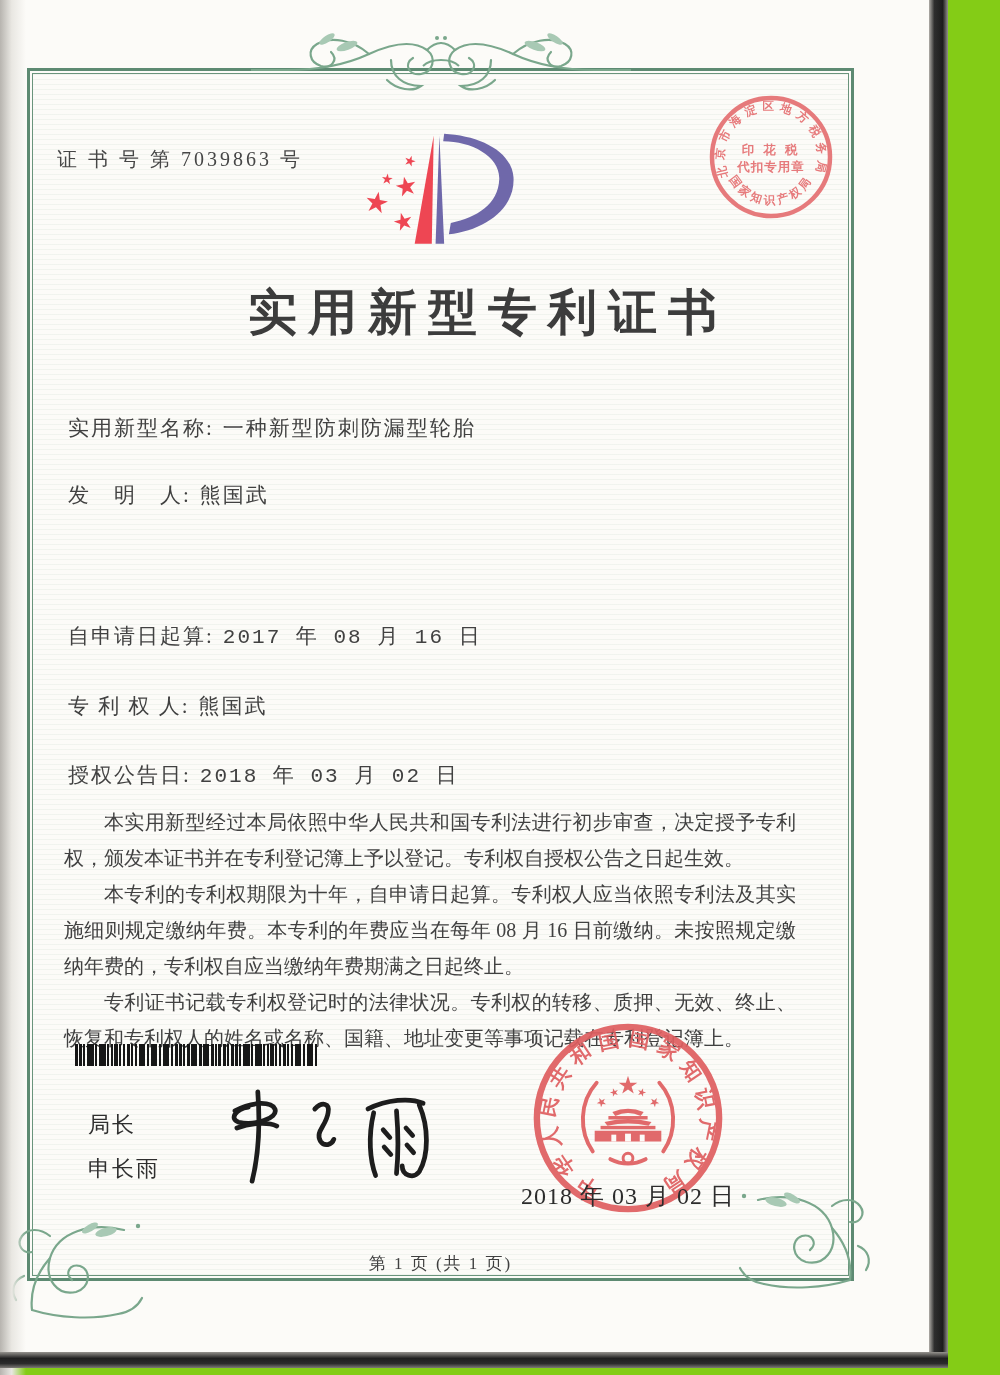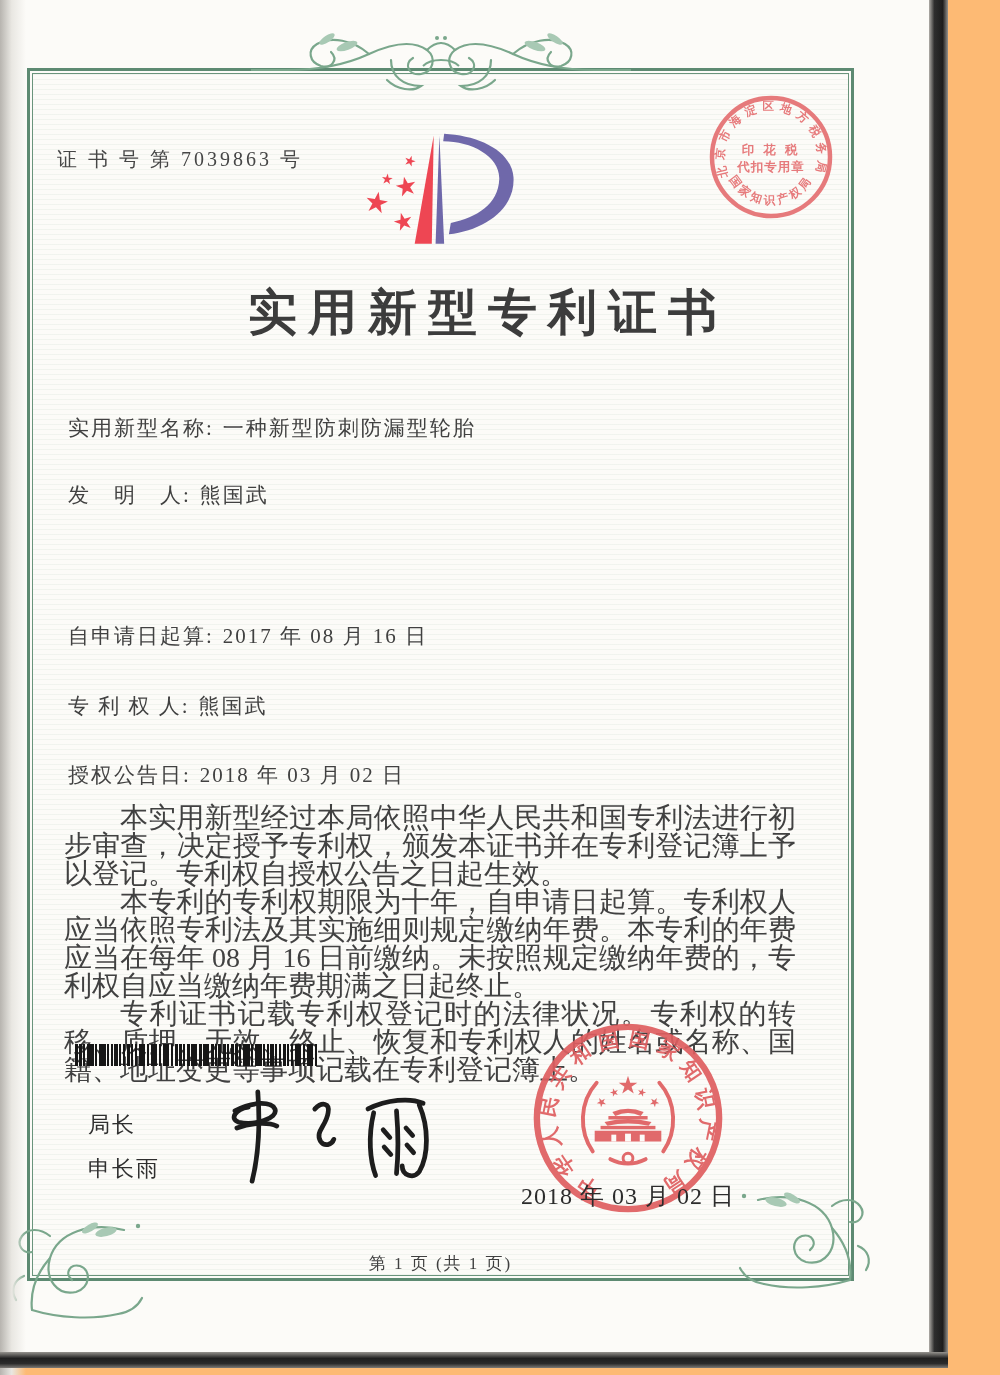--- a/index.html
+++ b/index.html
@@ -1,16 +1,16 @@
 <!DOCTYPE html>
 <html><head>
 <meta charset="utf-8">
 <style>
   html,body{margin:0;padding:0;background:#ffffff;}
-  .screen{position:relative;width:1000px;height:1375px;background:#fdba74;overflow:hidden;
+  .screen{position:relative;width:1000px;height:1375px;background:#84cc16;overflow:hidden;
           font-family:"Liberation Serif", serif;}
   
   .paper{position:absolute;left:0;top:0;width:948px;height:1353px;background:#fcfbf8;}
   .left-shade{position:absolute;left:0;top:0;width:26px;height:1375px;
       background:linear-gradient(90deg,#b7b4af 0,#e9e7e2 45%,rgba(255,255,255,0) 100%);}
   .right-dark{position:absolute;left:929px;top:0;width:19px;height:1353px;
       background:linear-gradient(90deg,#b0ada8 0,#2e2e2e 28%,#1d1d1d 72%,#95928d 100%);}
   .bottom-dark{position:absolute;left:0;top:1352px;width:948px;height:16px;
       background:linear-gradient(180deg,#96938e 0,#1f1f1f 40%,#2b2b2b 72%,#7d7a76 100%);}
   
@@ -19,22 +19,22 @@
   .frame::after{content:"";position:absolute;inset:2px;border:1px solid #6a947c;}
   .watermark{position:absolute;left:33px;top:74px;width:815px;height:1201px;
       background:repeating-linear-gradient(180deg,rgba(140,178,152,0.10) 0 1px,rgba(255,255,255,0) 1px 5px);}
   .ornament{position:absolute;color:#7aa78c;}
   .flipped{transform:scaleX(-1);}
   
   .certno{position:absolute;left:57px;top:146px;font-size:20px;letter-spacing:3px;color:#464646;}
   .title{position:absolute;left:27px;top:280px;width:922px;text-align:center;
          font-size:49px;font-weight:bold;letter-spacing:11px;color:#3c3c3c;}
   .frow{position:absolute;left:68px;font-size:21px;color:#414141;letter-spacing:2px;white-space:nowrap;}
-  .frow .val{margin-left:9px;}
-  .bodytext{position:absolute;left:64px;top:804px;width:732px;font-size:28px;line-height:28px;
+  .frow .val{margin-left:9px;font-family:Liberation Mono, monospace;}
+  .bodytext{position:absolute;left:64px;top:804px;width:732px;font-size:20px;line-height:36px;
             color:#414141;text-align:justify;}
   .bodytext p{margin:0;text-indent:2em;}
   .barcode{position:absolute;left:75px;top:1044px;width:243px;height:22px;
       background-image:
         repeating-linear-gradient(90deg,#161616 0 2px,rgba(0,0,0,0) 2px 4px),
         repeating-linear-gradient(90deg,#161616 0 1px,rgba(0,0,0,0) 1px 6px),
         repeating-linear-gradient(90deg,#161616 0 3px,rgba(0,0,0,0) 3px 13px);}
   .officer{position:absolute;left:88px;top:1110px;font-family:"Liberation Sans",sans-serif;
            font-size:22px;color:#2f2f2f;letter-spacing:2px;}
   .officer div{margin-bottom:14px;}

